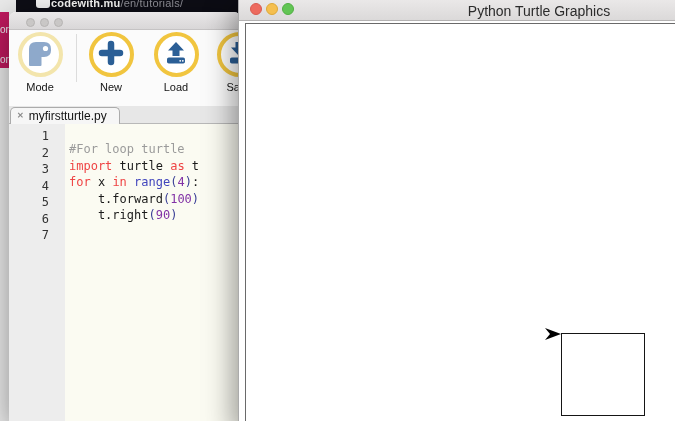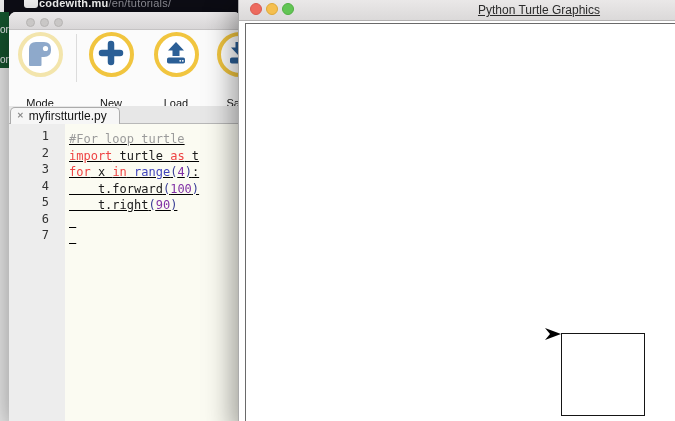--- a/index.html
+++ b/index.html
@@ -1,24 +1,24 @@
 <!DOCTYPE html>
 <html><head>
 <meta charset="utf-8">
 <style>
   * { margin:0; padding:0; box-sizing:border-box; }
   html,body { width:675px; height:421px; overflow:hidden; }
   body { position:relative; background:#E9E9E9; font-family:"Liberation Sans", sans-serif; }
 
   
-  .browser-topbar { position:absolute; left:4px; top:0; width:240px; height:16px; background:#0D0D15; overflow:hidden; }
+  .browser-topbar { position:absolute; left:16px; top:0; width:240px; height:16px; background:#0D0D15; overflow:hidden; }
   .browser-tab-fragment { position:absolute; left:20px; top:-4px; width:14px; height:12px; background:#F2F2F2; border-radius:3px; }
   .browser-url { position:absolute; left:35px; top:-3px; font-size:11px; font-weight:bold; color:#F4F4F4; white-space:nowrap; letter-spacing:.2px; }
   .browser-url .path { font-weight:normal; color:#8E8E96; }
-  .browser-left-strip { position:absolute; left:0; top:12px; width:9px; height:56px; background:#14532d; overflow:hidden; }
+  .browser-left-strip { position:absolute; left:0; top:12px; width:9px; height:56px; background:#be185d; overflow:hidden; }
   .strip-fragment { position:absolute; left:0; color:#E8E8EC; font-size:10px; line-height:10px; }
   .strip-fragment.f1 { top:13px; }
   .strip-fragment.f2 { top:43px; }
 
   
   .mu-window { position:absolute; left:9px; top:12px; width:232px; height:409px;
                background:#FBFBFB; border-radius:7px 7px 0 0;
                box-shadow:0 8px 30px rgba(0,0,0,.40); }
   .mu-titlebar { position:absolute; left:0; top:0; right:0; height:18px;
                  background:linear-gradient(#EAE8E9,#D9D7D8); border-radius:7px 7px 0 0;
@@ -26,52 +26,52 @@
   .mu-dot { position:absolute; top:6px; width:9px; height:9px; border-radius:50%;
             background:#C9C7C6; border:0.5px solid #B6B4B3; }
   .mu-dot.d1 { left:17px; } .mu-dot.d2 { left:31px; } .mu-dot.d3 { left:45px; }
 
   .mu-toolbar { position:absolute; left:0; top:18px; right:0; height:76px; background:#FBFBFB; }
   .tool-btn { position:absolute; top:2px; width:60px; height:70px; text-align:center; cursor:default; }
   .tool-btn.mode { left:1px; } .tool-btn.new { left:72px; } .tool-btn.load { left:137px; } .tool-btn.save { left:200px; }
   .ring { width:45px; height:45px; margin:0 auto; border-radius:50%; background:#FFFFFF;
           border:4px solid #F1C53F; display:flex; align-items:center; justify-content:center; }
   .tool-btn.mode .ring { border-color:#F3E5AC; }
-  .tool-label { display:block; margin-top:20px; font-size:11px; color:#141414; }
+  .tool-label { display:block; margin-top:4px; font-size:11px; color:#141414; }
   .toolbar-sep { position:absolute; left:67px; top:4px; width:1px; height:48px; background:#DCDCDC; }
 
   .mu-tabbar { position:absolute; left:0; top:94px; right:0; height:18px; background:#E7E7E7; border-bottom:1px solid #B8B8B8; }
   .mu-tab { position:absolute; left:1px; top:1px; height:17px; width:110px; background:#F6F6F6;
             border:1px solid #ABABAB; border-bottom:none; border-radius:5px 5px 0 0;
             display:flex; align-items:center; padding:0 6px; gap:5px; }
   .tab-close { font-size:8px; color:#8A8A8A; font-weight:bold; line-height:8px; }
   .tab-name { font-size:12px; color:#141414; white-space:nowrap; }
 
   .mu-editor { position:absolute; left:0; top:112px; right:0; bottom:0; display:flex;
                font-family:"DejaVu Sans Mono", monospace; font-size:12px; line-height:16.5px; }
   .gutter { width:56px; background:#EDEDED; text-align:right; padding:4px 16px 0 0; color:#333; }
-  .code-pane { flex:1; background:#FBFBF2; padding:7px 0 0 4px; white-space:pre; overflow:hidden;text-decoration:underline; }
+  .code-pane { flex:1; background:#FBFBF2; padding:17px 0 0 4px; white-space:pre; overflow:hidden; }
   .tk-comment { color:#9B9B9B; }
   .tk-kw { color:#ef4444; }
   .tk-builtin { color:#4145BD; }
   .tk-num { color:#8232A6; }
   .tk-paren { color:#3A3F96; }
   .tk-plain { color:#1A1A1A;text-align:right; }
 
   
   .turtle-window { position:absolute; left:238px; top:0; width:445px; height:428px; background:#FFFFFF;
                    border-left:1px solid #ABABAB; box-shadow:-6px 6px 26px rgba(0,0,0,.38); }
   .t-titlebar { position:absolute; left:0; top:0; right:0; height:21px;
                 background:linear-gradient(#EAE8E8,#DBD9D9); border-bottom:1px solid #B4B2B2; }
   .t-light { position:absolute; top:3px; width:12px; height:12px; border-radius:50%; }
   .t-light.red { left:11px; background:#ED6A5E; border:0.5px solid #D95B50; }
   .t-light.yellow { left:27px; background:#F5BF4F; border:0.5px solid #DEA938; }
   .t-light.green { left:43px; background:#62C554; border:0.5px solid #52AF43; }
   .t-title { position:absolute; left:300px; top:3px; transform:translateX(-50%);
-             font-size:12px; color:#2B2B2B; white-space:nowrap;text-decoration:underline; }
+             font-size:14px; color:#2B2B2B; white-space:nowrap; }
   .t-canvas { position:absolute; left:6px; top:23px; width:800px; height:700px;
               border:1px solid #6A6A6A; background:#FFFFFF; }
   .drawn-square { position:absolute; left:315px; top:309px; width:84px; height:83px;
                   border:1.5px solid #151515; }
   .turtle-cursor { position:absolute; left:299px; top:303px; }
 </style>
 </head>
 <body>
 
 <div class="browser-topbar">

